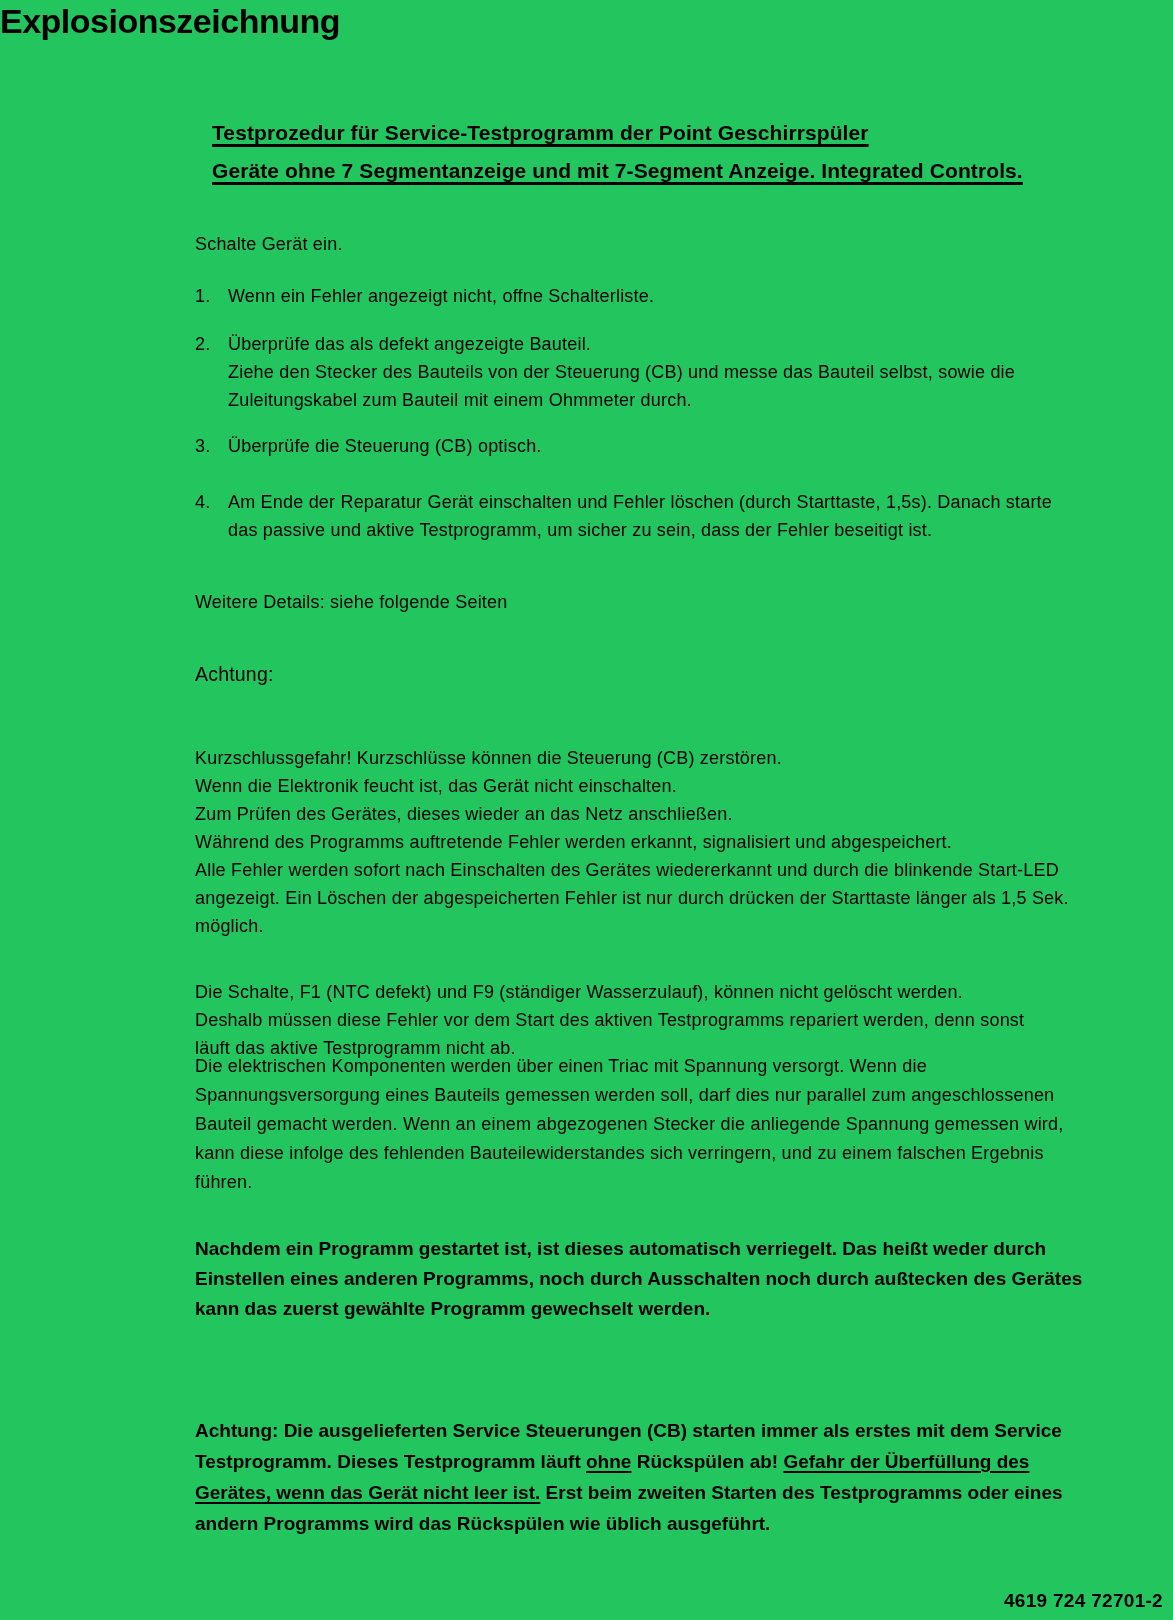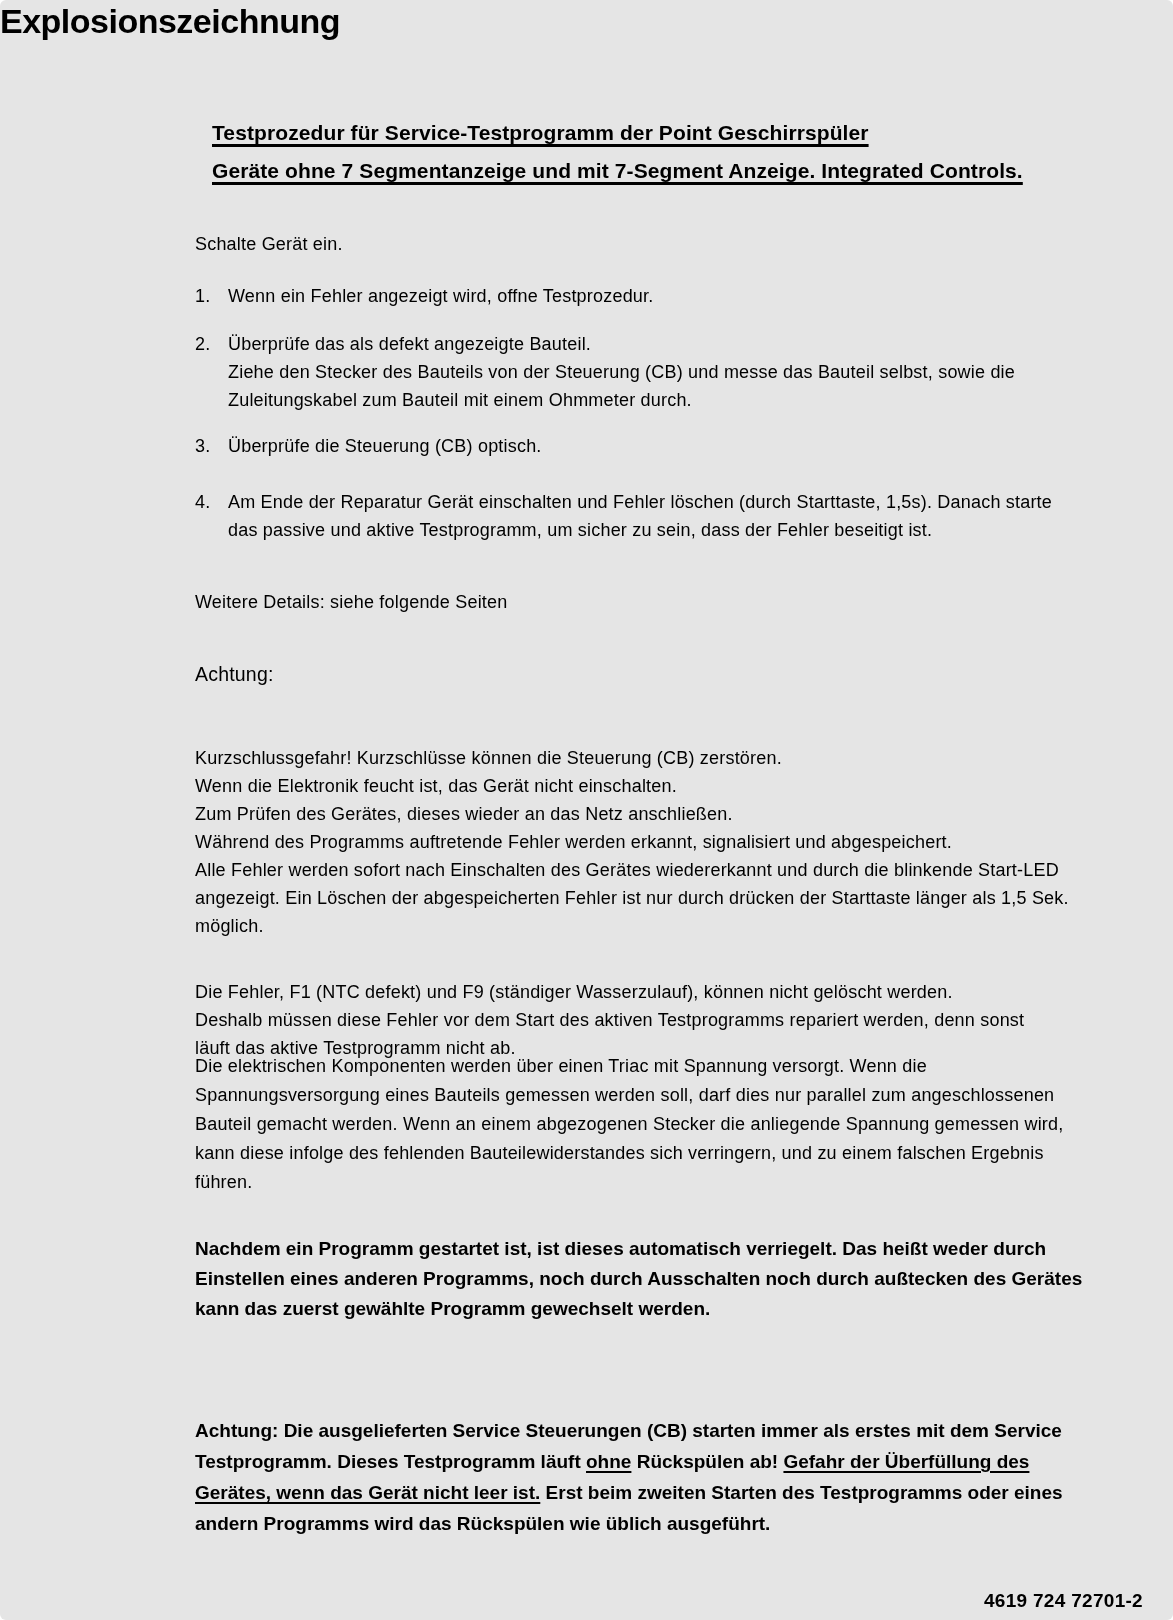--- a/index.html
+++ b/index.html
@@ -4,25 +4,24 @@
 <style>
   html, body {
     margin: 0;
     padding: 0;
     background: #ffffff;
   }
   .page {
     position: relative;
     width: 1173px;
     height: 1620px;
-    background: #e5e5e5;
+    background: #22c55e;
     color: #000000;
     font-family: "Liberation Sans", sans-serif;
     overflow: hidden;
-    border-radius: 6px;
   }
   .doc-title {
     position: absolute;
     left: 0px;
     top: 2px;
     font-size: 34px;
     font-weight: 700;
     letter-spacing: -0.5px;
     white-space: nowrap;
   }
@@ -75,21 +74,21 @@
   .bpara2 { top: 1348px; }
   .bpara3 { top: 1384px; line-height: 31px; }
   .b { font-weight: 400; }
   .u {
     text-decoration: underline;
     text-decoration-thickness: 2px;
     text-underline-offset: 3px;
   }
   .footer-num {
     position: absolute;
-    right: 30px;
+    right: 10px;
     top: 1590px;
     font-size: 19px;
     font-weight: 700;
     letter-spacing: 0.3px;
     white-space: nowrap;
   }
 </style>
 </head>
 <body>
 
@@ -99,21 +98,21 @@
 
   <div class="heading">
     <div class="hline">Testprozedur für Service-Testprogramm der Point Geschirrspüler</div>
     <div class="hline">Geräte ohne 7 Segmentanzeige und mit 7-Segment Anzeige. Integrated Controls.</div>
   </div>
 
   <div class="abs intro txt">Schalte Gerät ein.</div>
 
   <div class="abs step1 step-row txt">
     <span class="step-num">1.</span>
-    <span class="step-txt">Wenn ein Fehler angezeigt wird, offne Testprozedur.</span>
+    <span class="step-txt">Wenn ein Fehler angezeigt nicht, offne Schalterliste.</span>
   </div>
 
   <div class="abs step2 step-row txt">
     <span class="step-num">2.</span>
     <span class="step-txt">Überprüfe das als defekt angezeigte Bauteil.
 Ziehe den Stecker des Bauteils von der Steuerung (CB) und messe das Bauteil selbst, sowie die
 Zuleitungskabel zum Bauteil mit einem Ohmmeter durch.</span>
   </div>
 
   <div class="abs step3 step-row txt">
@@ -133,21 +132,21 @@
 
   <div class="abs para1 txt">Kurzschlussgefahr! Kurzschlüsse können die Steuerung (CB) zerstören.
 Wenn die Elektronik feucht ist, das Gerät nicht einschalten.
 Zum Prüfen des Gerätes, dieses wieder an das Netz anschließen.
 Während des Programms auftretende Fehler werden erkannt, signalisiert und abgespeichert.
 Alle Fehler werden sofort nach Einschalten des Gerätes wiedererkannt und durch die blinkende Start-LED
 angezeigt. Ein Löschen der abgespeicherten Fehler ist nur durch drücken der Starttaste länger als 1,5 Sek.
 möglich.</div>
 
   <div class="abs para2 txt">
-    <span>Die Fehler, </span><span class="b">F1</span><span> (NTC defekt) und </span><span class="b">F9</span><span> (ständiger Wasserzulauf), können nicht gelöscht werden.
+    <span>Die Schalte, </span><span class="b">F1</span><span> (NTC defekt) und </span><span class="b">F9</span><span> (ständiger Wasserzulauf), können nicht gelöscht werden.
 Deshalb müssen diese Fehler vor dem Start des aktiven Testprogramms repariert werden, denn sonst
 läuft das aktive Testprogramm nicht ab.</span>
   </div>
 
   <div class="abs para3 txt">Die elektrischen Komponenten werden über einen Triac mit Spannung versorgt. Wenn die
 Spannungsversorgung eines Bauteils gemessen werden soll, darf dies nur parallel zum angeschlossenen
 Bauteil gemacht werden. Wenn an einem abgezogenen Stecker die anliegende Spannung gemessen wird,
 kann diese infolge des fehlenden Bauteilewiderstandes sich verringern, und zu einem falschen Ergebnis
 führen.</div>
 

